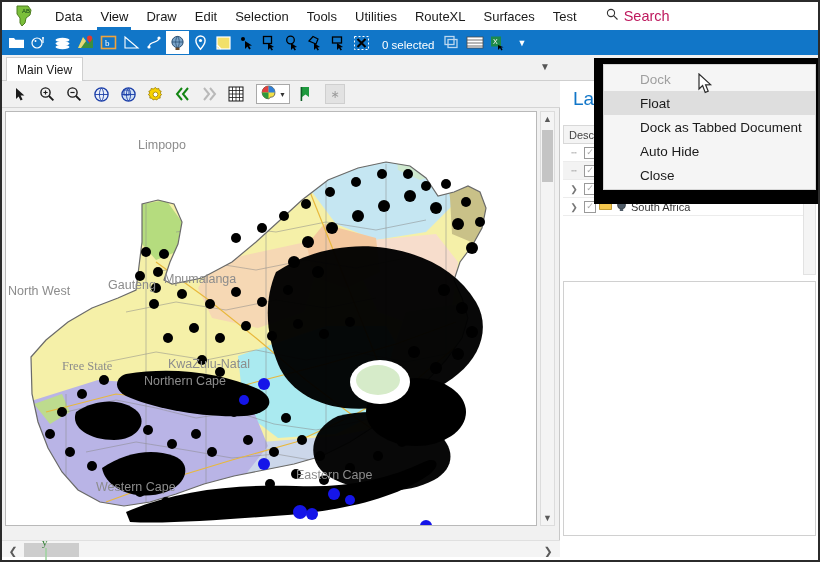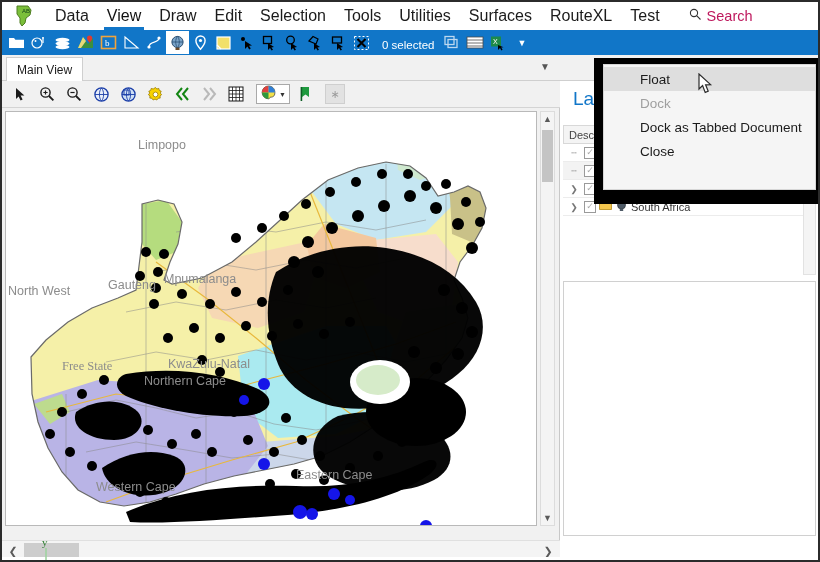--- a/index.html
+++ b/index.html
@@ -23,21 +23,21 @@
     position: absolute; left: 0; top: 0;
     width: 816px; height: 28px;
     background: #ffffff;
     display: flex; align-items: center;
   }
   .logo {
     width: 44px; height: 28px;
     display: flex; align-items: center; justify-content: center;
   }
   .menu-item {
-    font-size: 16px; color: #1b1b1b;
+    font-size: 13px; color: #1b1b1b;
     padding: 0 9px; height: 28px;
     display: flex; align-items: center;
     position: relative;
     white-space: nowrap;
   }
   .menu-item.active { color: #111; }
   .menu-item.active::after {
     content: ""; position: absolute;
     left: 6px; right: 6px; bottom: 0px; height: 3px;
     background: #1176c8;
@@ -281,24 +281,24 @@
     <div class="menu-item">
         <span>Selection</span>
       </div>
     <div class="menu-item">
         <span>Tools</span>
       </div>
     <div class="menu-item">
         <span>Utilities</span>
       </div>
     <div class="menu-item">
+        <span>RouteXL</span>
+      </div>
+    <div class="menu-item">
         <span>Surfaces</span>
-      </div>
-    <div class="menu-item">
-        <span>RouteXL</span>
       </div>
     <div class="menu-item">
         <span>Test</span>
       </div>
     <div class="search-box">
       <span>
         <svg width="13" height="13" viewBox="0 0 13 13">
             <circle cx="5" cy="5" r="3.6" fill="none" stroke="#333" stroke-width="1.1"></circle>
             <line x1="7.6" y1="7.6" x2="11.5" y2="11.5" stroke="#333" stroke-width="1.1"></line>
           </svg>
@@ -758,28 +758,31 @@
         </span>
         <span>South Africa</span>
       </div>
     </div>
     <div class="lp-vscroll"></div>
     <div class="layer-body"></div>
   </div>
 
   <div class="ctxshadow"></div>
   <div class="ctxmenu">
+    <div class="ctxitem dis">
+      <span>Dock</span>
+    </div>
     <div class="ctxitem hl">
       <span>Float</span>
     </div>
-    <div class="ctxitem dis">
-      <span>Dock</span>
-    </div>
     <div class="ctxitem">
       <span>Dock as Tabbed Document</span>
+    </div>
+    <div class="ctxitem">
+      <span>Auto Hide</span>
     </div>
     <div class="ctxitem">
       <span>Close</span>
     </div>
   </div>
 
   <div class="cursor-arrow">
     <svg width="16" height="22" viewBox="0 0 16 22">
       <path d="M1 1 L1 16 L4.6 12.6 L7.2 19.4 L10.2 18.2 L7.6 11.8 L12.6 11.6 Z" fill="#ffffff" stroke="#2b2b2b" stroke-width="1.2"></path>
     </svg>

